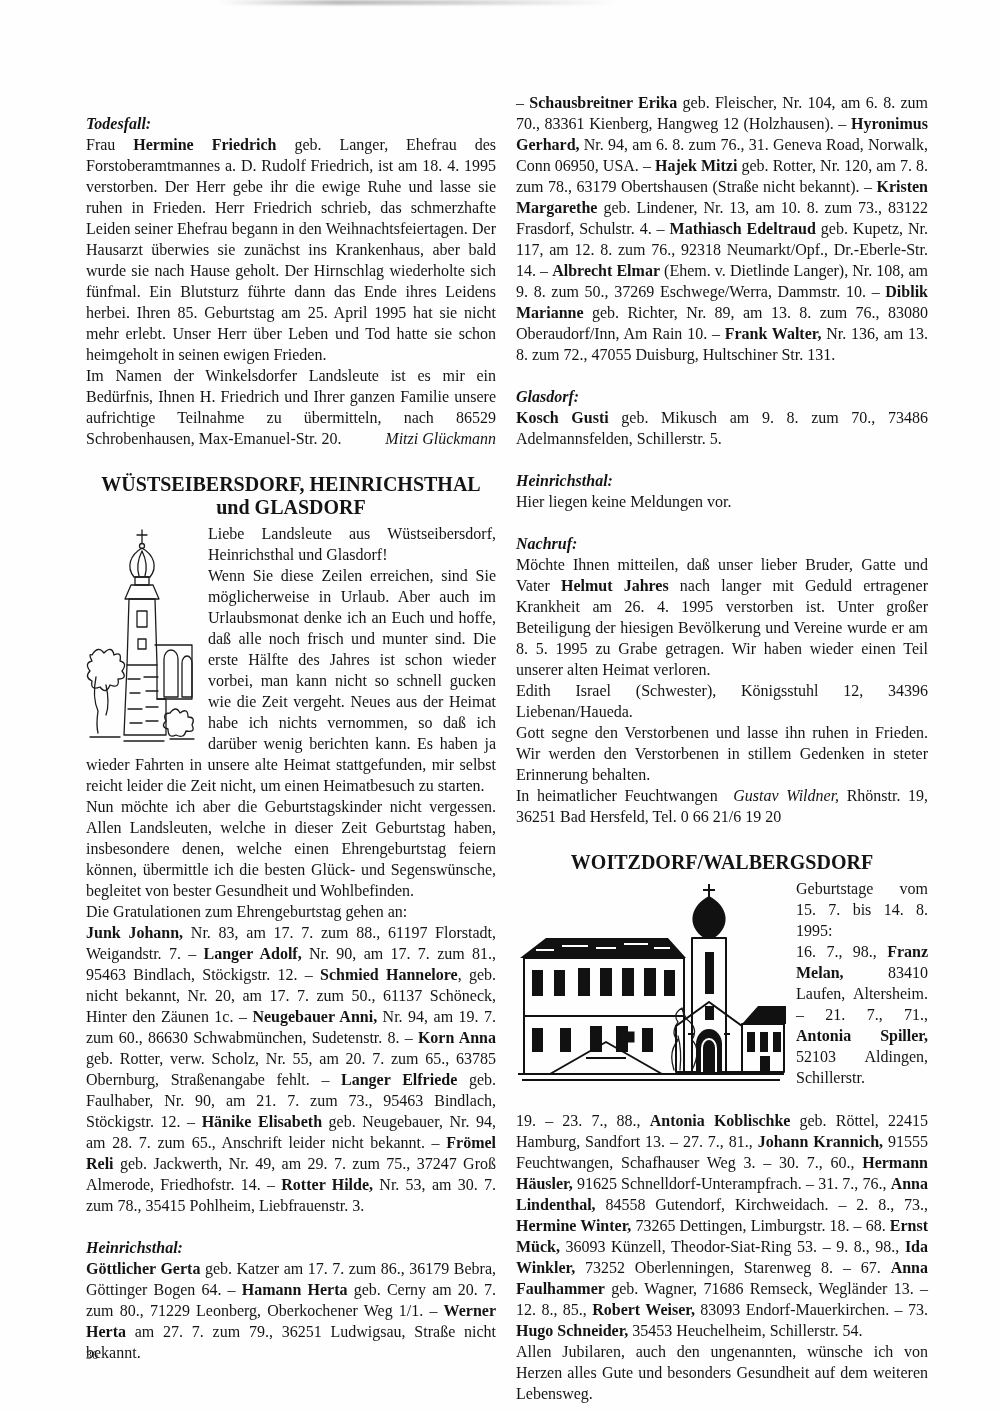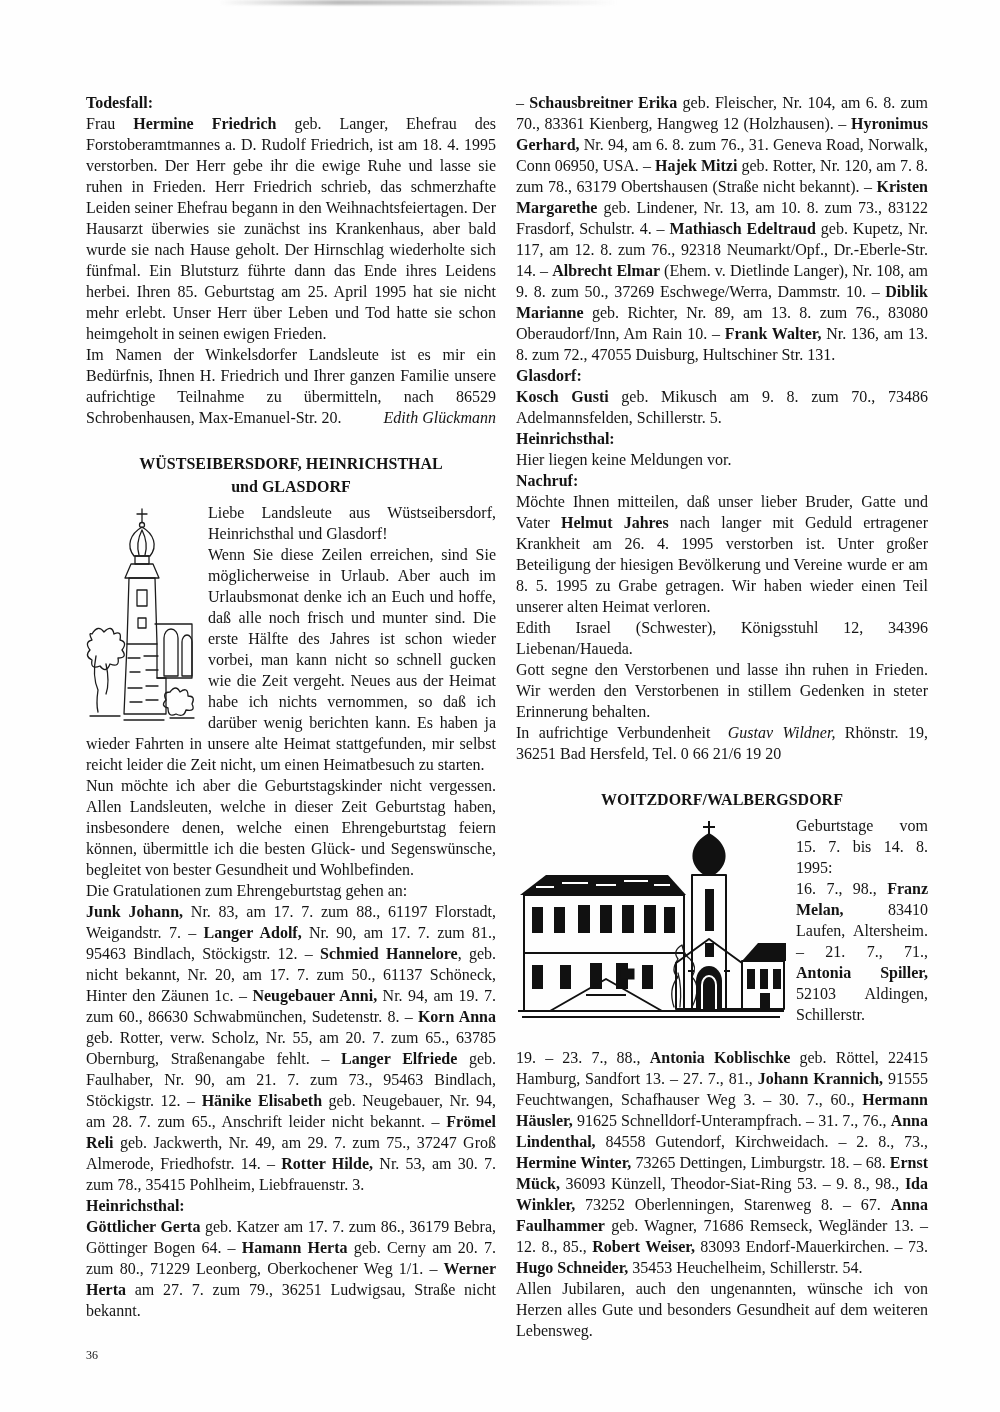--- a/index.html
+++ b/index.html
@@ -15,23 +15,23 @@
   }
   .col{
     position:absolute;top:92px;width:410px;
     font-size:16px;line-height:21px;text-align:justify;
   }
   .col-left{left:86px;}
   .col-right{left:516px;width:412px;}
   p{margin:0;}
   .b{font-weight:bold;}
   .i{font-style:italic;margin-left:8px;}
-  .subhead{font-weight:bold;}
+  .subhead{font-weight:bold;margin-top:21px;font-style:italic;}
   .center-head{
-    text-align:center;font-weight:bold;font-size:16px;line-height:23px;
+    text-align:center;font-weight:bold;font-size:20px;line-height:23px;
     margin-top:24px;margin-bottom:4px;
   }
   .sig{text-align:right;font-style:italic;margin-top:-21px;}
   .illust-left{float:left;margin:4px 10px 2px 0;}
   .illust-right{float:left;margin:4px 10px 2px 0;}
   .clear{clear:both;}
   .page-number{position:absolute;left:86px;top:1348px;font-size:12px;}
   svg .stroke{fill:none;stroke:#1c1c1c;stroke-width:1.3;stroke-linecap:round;stroke-linejoin:round;}
   svg .stroke-th{fill:none;stroke:#111;stroke-width:2;stroke-linejoin:round;}
   svg .ink{fill:#111;}
@@ -40,21 +40,21 @@
 <body>
 
 <div class="scan-artifact"></div>
 
 <div class="col col-left">
 
 
   <p class="subhead">Todesfall:</p>
   <p><span>Frau </span><span class="b">Hermine Friedrich</span><span> geb. Langer, Ehefrau des Forstoberamtmannes a. D. Rudolf Friedrich, ist am 18. 4. 1995 verstorben. Der Herr gebe ihr die ewige Ruhe und lasse sie ruhen in Frieden. Herr Friedrich schrieb, das schmerzhafte Leiden seiner Ehefrau begann in den Weihnachtsfeiertagen. Der Hausarzt überwies sie zunächst ins Krankenhaus, aber bald wurde sie nach Hause geholt. Der Hirnschlag wiederholte sich fünfmal. Ein Blutsturz führte dann das Ende ihres Leidens herbei. Ihren 85. Geburtstag am 25. April 1995 hat sie nicht mehr erlebt. Unser Herr über Leben und Tod hatte sie schon heimgeholt in seinen ewigen Frieden.</span></p>
   <p>Im Namen der Winkelsdorfer Landsleute ist es mir ein Bedürfnis, Ihnen H. Friedrich und Ihrer ganzen Familie unsere aufrichtige Teilnahme zu übermitteln, nach 86529 Schrobenhausen, Max-Emanuel-Str. 20.</p>
-  <p class="sig">Edith Glückmann</p>
+  <p class="sig">Mitzi Glückmann</p>
 
   <div class="center-head">
     <div>WÜSTSEIBERSDORF, HEINRICHSTHAL</div>
     <div>und GLASDORF</div>
   </div>
 
   <div>
     <svg class="illust-left" width="112" height="222" viewBox="0 0 112 222" aria-hidden="true">
 
       <path class="stroke" d="M56 3 V16 M51 8 H61"></path>
@@ -101,21 +101,21 @@
   <p class="subhead">Glasdorf:</p>
   <p><span class="b">Kosch Gusti</span><span> geb. Mikusch am 9. 8. zum 70., 73486 Adelmannsfelden, Schillerstr. 5.</span></p>
 
   <p class="subhead">Heinrichsthal:</p>
   <p>Hier liegen keine Meldungen vor.</p>
 
   <p class="subhead">Nachruf:</p>
   <p><span>Möchte Ihnen mitteilen, daß unser lieber Bruder, Gatte und Vater </span><span class="b">Helmut Jahres</span><span> nach langer mit Geduld ertragener Krankheit am 26. 4. 1995 verstorben ist. Unter großer Beteiligung der hiesigen Bevölkerung und Vereine wurde er am 8. 5. 1995 zu Grabe getragen. Wir haben wieder einen Teil unserer alten Heimat verloren.</span></p>
   <p>Edith Israel (Schwester), Königsstuhl 12, 34396 Liebenan/Haueda.</p>
   <p>Gott segne den Verstorbenen und lasse ihn ruhen in Frieden. Wir werden den Verstorbenen in stillem Gedenken in steter Erinnerung behalten.</p>
-  <p><span>In aufrichtige Verbundenheit </span><span class="i">Gustav Wildner,</span><span> Rhönstr. 19, 36251 Bad Hersfeld, Tel. 0 66 21/6 19 20</span></p>
+  <p><span>In heimatlicher Feuchtwangen </span><span class="i">Gustav Wildner,</span><span> Rhönstr. 19, 36251 Bad Hersfeld, Tel. 0 66 21/6 19 20</span></p>
 
   <div class="center-head">WOITZDORF/WALBERGSDORF</div>
 
   <div>
     <svg class="illust-right" width="270" height="226" viewBox="0 0 270 226" aria-hidden="true">
 
       <polygon class="ink" points="4,76 30,56 152,56 170,76"></polygon>
       <path d="M20 68 h18 M46 64 h26 M80 66 h20 M108 62 h24 M138 66 h16" stroke="#fff" stroke-width="2" fill="none"></path>
 
       <rect class="stroke-th" x="8" y="76" width="160" height="116" fill="#fff"></rect>

